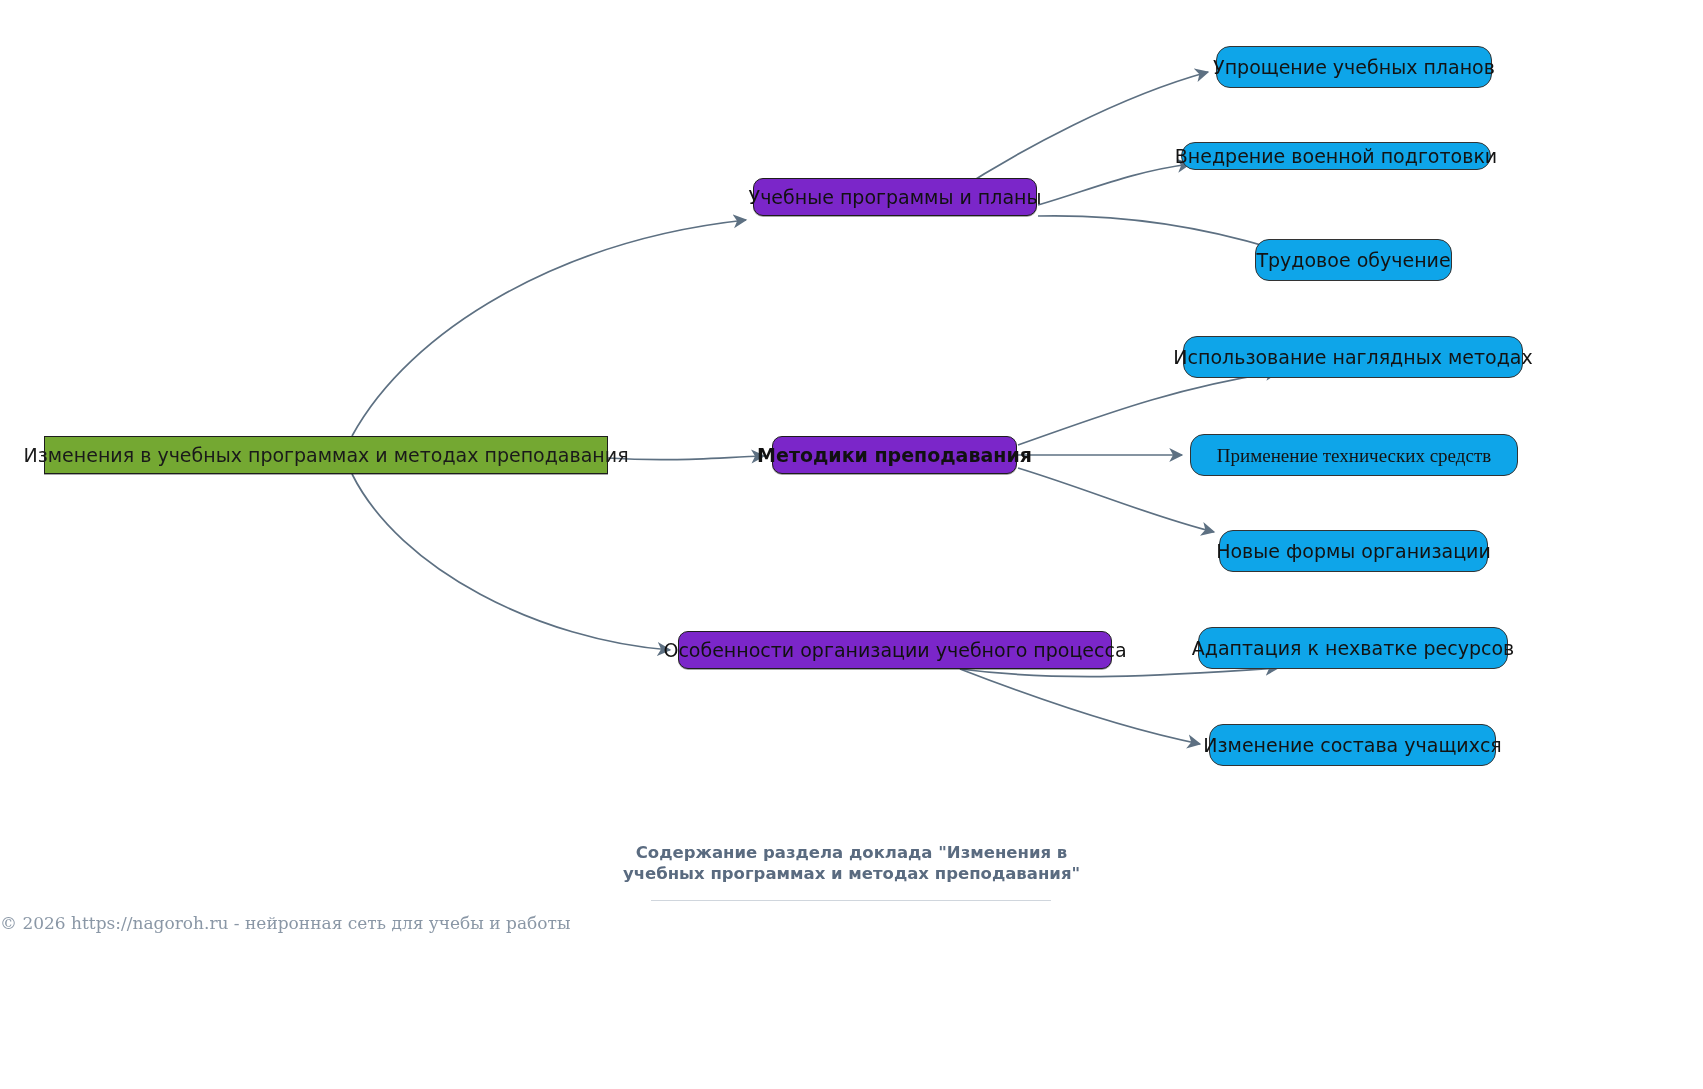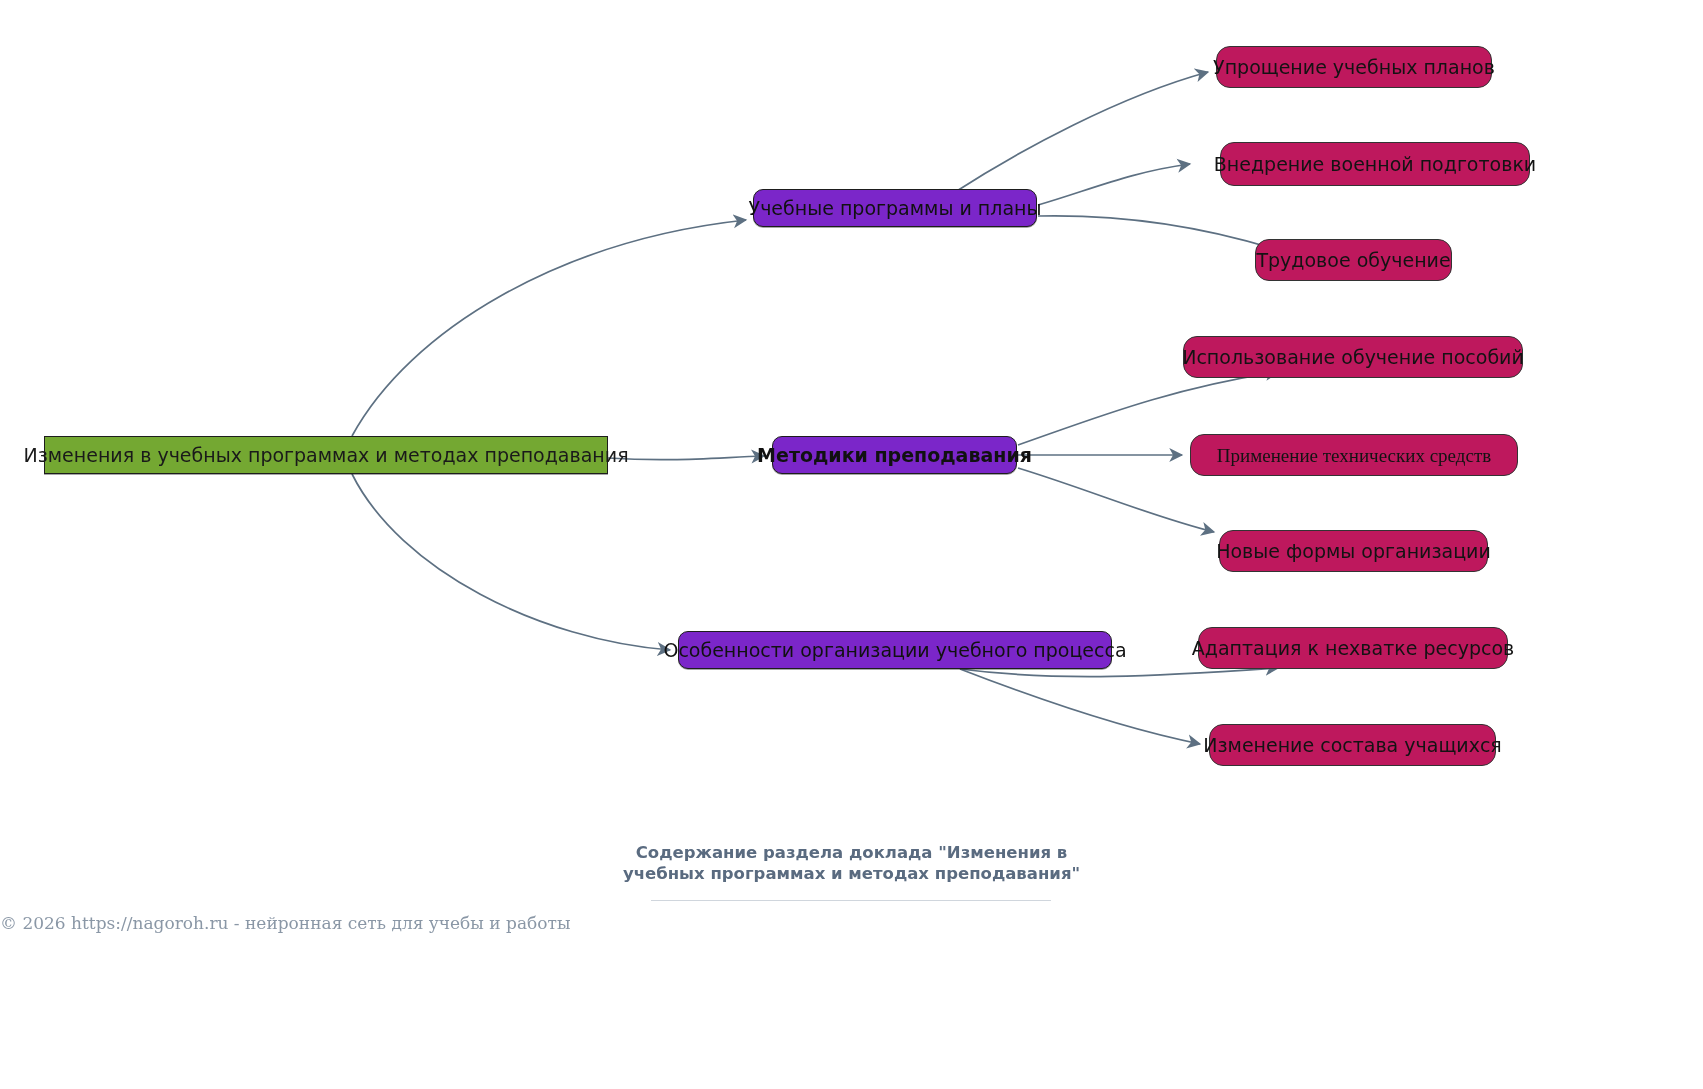--- a/index.html
+++ b/index.html
@@ -46,21 +46,21 @@
   .node-branch {
     background: #7b26c9;
     border: 1.6px solid #1d1d1d;
     border-radius: 10px;
     color: #111111;
     font-size: 19px;
     padding: 0 14px;
     box-shadow: 0 1px 0 rgba(0,0,0,0.35);
   }
   .node-leaf {
-    background: #be185d;
+    background: #0ea5e9;
     border: 1.7px solid #333333;
     border-radius: 14px;
     color: #131313;
     font-size: 19px;
     padding: 0 16px;
   }
   #caption {
     position: absolute;
     left: 0;
     top: 842px;
@@ -116,38 +116,38 @@
 
       <path d="M 960 669 C 1060 682 1160 676 1278 668"></path>
       <path d="M 960 669 C 1040 700 1130 730 1200 744"></path>
     </g>
   </svg>
 
   <div class="node node-root" style="left:44px; top:436px; width:564px; height:38px;">
     <span>Изменения в учебных программах и методах преподавания</span>
   </div>
 
-  <div class="node node-branch" style="left:753px; top:189px; width:284px; height:38px;">
+  <div class="node node-branch" style="left:753px; top:178px; width:284px; height:38px;">
     <span>Учебные программы и планы</span>
   </div>
   <div class="node node-leaf" style="left:1216px; top:46px; width:276px; height:42px;">
     <span>Упрощение учебных планов</span>
   </div>
-  <div class="node node-leaf" style="left:1220px; top:142px; width:310px; height:44px;">
+  <div class="node node-leaf" style="left:1181px; top:142px; width:310px; height:28px;">
     <span>Внедрение военной подготовки</span>
   </div>
   <div class="node node-leaf" style="left:1255px; top:239px; width:197px; height:42px;">
     <span>Трудовое обучение</span>
   </div>
 
   <div class="node node-branch" style="left:772px; top:436px; width:245px; height:38px;font-weight:bold;">
     <span>Методики преподавания</span>
   </div>
   <div class="node node-leaf" style="left:1183px; top:336px; width:340px; height:42px;">
-    <span>Использование обучение пособий</span>
+    <span>Использование наглядных методах</span>
   </div>
   <div class="node node-leaf" style="left:1190px; top:434px; width:328px; height:42px;font-family:Liberation Serif, serif;">
     <span>Применение технических средств</span>
   </div>
   <div class="node node-leaf" style="left:1219px; top:530px; width:269px; height:42px;text-align:right;">
     <span>Новые формы организации</span>
   </div>
 
   <div class="node node-branch" style="left:678px; top:631px; width:434px; height:38px;">
     <span>Особенности организации учебного процесса</span>

